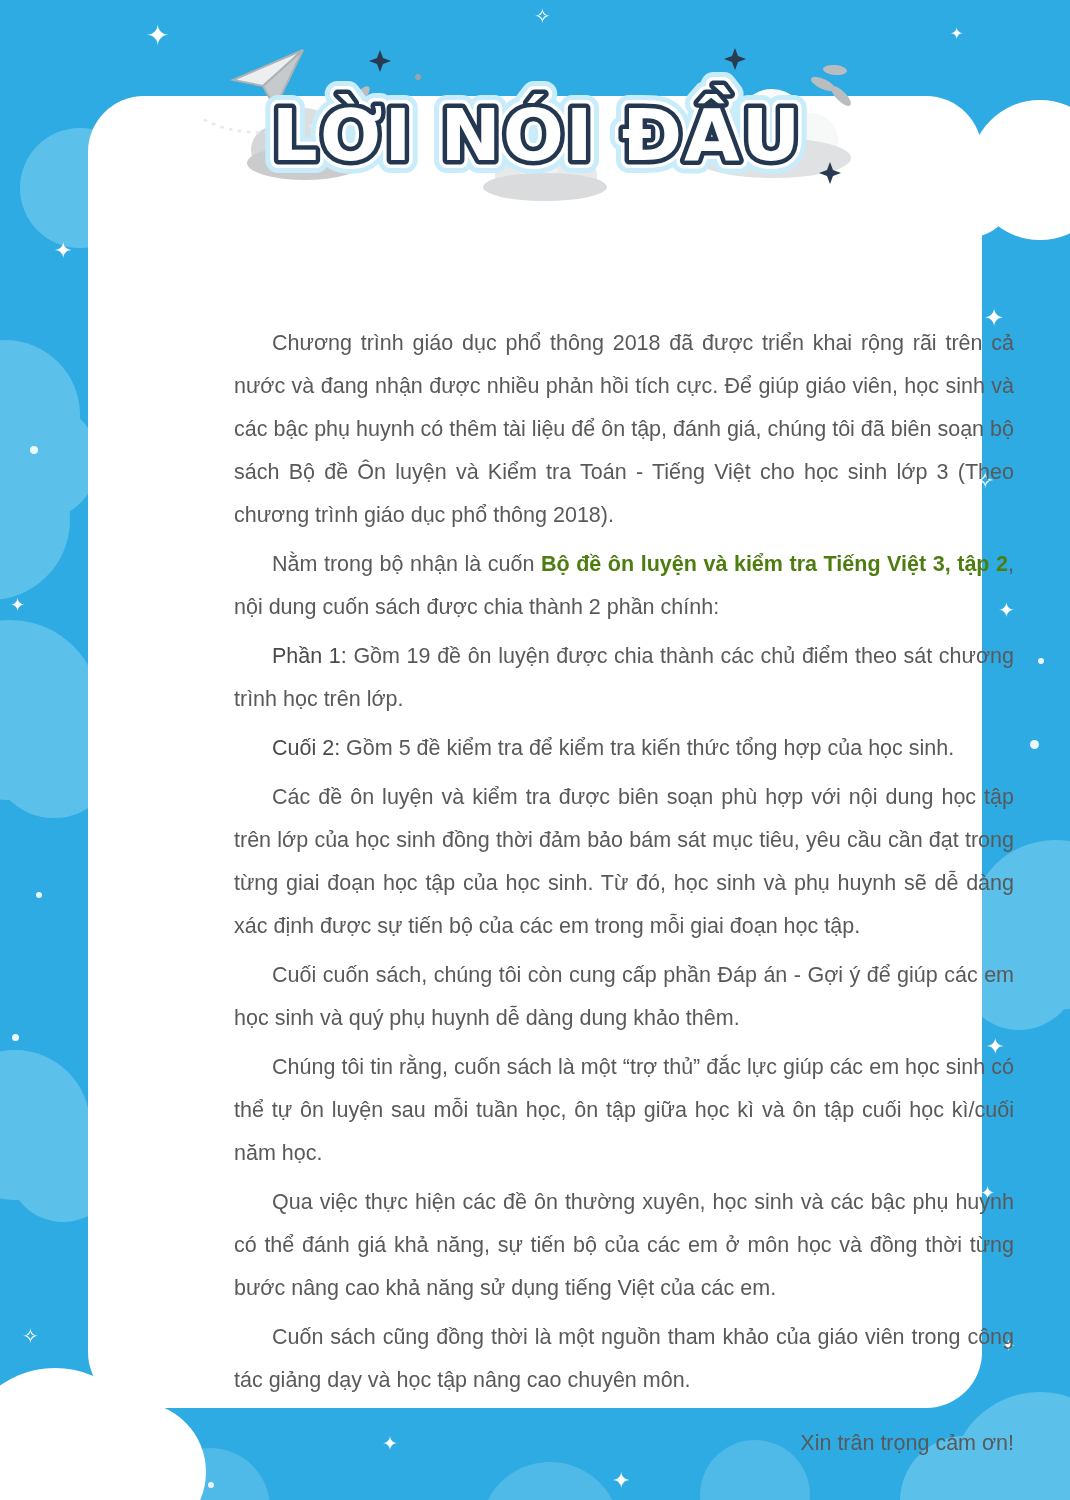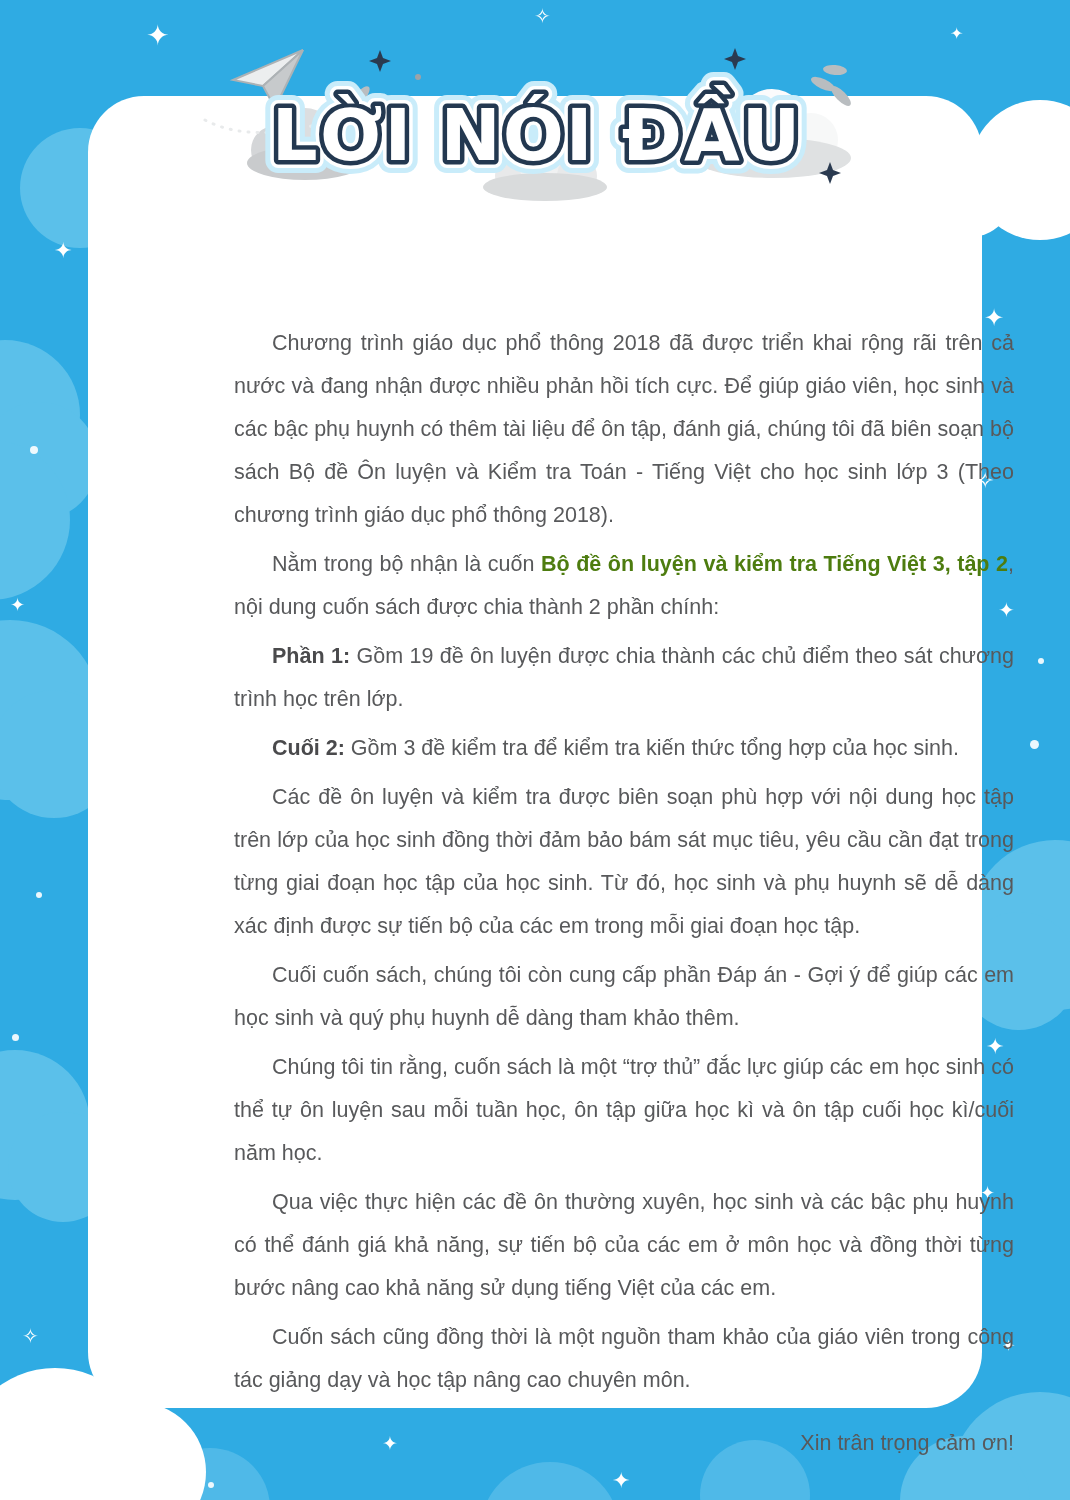--- a/index.html
+++ b/index.html
@@ -23,21 +23,21 @@
   
   .title-svg { position:absolute; left:175px; top:22px; }
   .title-text { font-family:"DejaVu Sans", sans-serif; font-weight:bold; letter-spacing:2px; }
   
   .content {
     position:absolute; left:146px; top:226px; width:780px;
     color:#58595B; font-size:21.5px; line-height:43px; text-align:justify;
   }
   .para { margin:0 0 6px 0; text-indent:38px; }
   .seg { }
-  .seg-bold { font-weight:bold; color:#4A4A4C; }
+  .seg-bold { font-weight:normal; color:#4A4A4C; }
   .seg-accent { font-weight:bold; color:#4d7c0f; }
   .closing { text-align:right; text-indent:0; margin-top:20px; }
 </style>
 </head>
 <body>
 
 <div class="page">
 
   <div class="puff" style="left:20px; top:128px; width:120px; height:120px;"></div>
   <div class="puff" style="left:-70px; top:340px; width:150px; height:150px;"></div>
@@ -87,25 +87,25 @@
 
   <div class="card">
     <div class="content">
 
       <p class="para"><span class="seg">Chương trình giáo dục phổ thông 2018 đã được triển khai rộng rãi trên cả nước và đang nhận được nhiều phản hồi tích cực. Để giúp giáo viên, học sinh và các bậc phụ huynh có thêm tài liệu để ôn tập, đánh giá, chúng tôi đã biên soạn bộ sách Bộ đề Ôn luyện và Kiểm tra Toán - Tiếng Việt cho học sinh lớp 3 (Theo chương trình giáo dục phổ thông 2018).</span></p>
 
       <p class="para"><span class="seg">Nằm trong bộ nhận là cuốn </span><span class="seg-accent">Bộ đề ôn luyện và kiểm tra Tiếng Việt 3, tập 2</span><span class="seg">, nội dung cuốn sách được chia thành 2 phần chính:</span></p>
 
       <p class="para"><span class="seg-bold">Phần 1:</span><span class="seg"> Gồm 19 đề ôn luyện được chia thành các chủ điểm theo sát chương trình học trên lớp.</span></p>
 
-      <p class="para"><span class="seg-bold">Cuối 2:</span><span class="seg"> Gồm 3 đề kiểm tra để kiểm tra kiến thức tổng hợp của học sinh.</span></p>
+      <p class="para"><span class="seg-bold">Cuối 2:</span><span class="seg"> Gồm 5 đề kiểm tra để kiểm tra kiến thức tổng hợp của học sinh.</span></p>
 
       <p class="para"><span class="seg">Các đề ôn luyện và kiểm tra được biên soạn phù hợp với nội dung học tập trên lớp của học sinh đồng thời đảm bảo bám sát mục tiêu, yêu cầu cần đạt trong từng giai đoạn học tập của học sinh. Từ đó, học sinh và phụ huynh sẽ dễ dàng xác định được sự tiến bộ của các em trong mỗi giai đoạn học tập.</span></p>
 
-      <p class="para"><span class="seg">Cuối cuốn sách, chúng tôi còn cung cấp phần Đáp án - Gợi ý để giúp các em học sinh và quý phụ huynh dễ dàng tham khảo thêm.</span></p>
+      <p class="para"><span class="seg">Cuối cuốn sách, chúng tôi còn cung cấp phần Đáp án - Gợi ý để giúp các em học sinh và quý phụ huynh dễ dàng dung khảo thêm.</span></p>
 
       <p class="para"><span class="seg">Chúng tôi tin rằng, cuốn sách là một “trợ thủ” đắc lực giúp các em học sinh có thể tự ôn luyện sau mỗi tuần học, ôn tập giữa học kì và ôn tập cuối học kì/cuối năm học.</span></p>
 
       <p class="para"><span class="seg">Qua việc thực hiện các đề ôn thường xuyên, học sinh và các bậc phụ huynh có thể đánh giá khả năng, sự tiến bộ của các em ở môn học và đồng thời từng bước nâng cao khả năng sử dụng tiếng Việt của các em.</span></p>
 
       <p class="para"><span class="seg">Cuốn sách cũng đồng thời là một nguồn tham khảo của giáo viên trong công tác giảng dạy và học tập nâng cao chuyên môn.</span></p>
 
 
       <p class="para closing">Xin trân trọng cảm ơn!</p>
 

